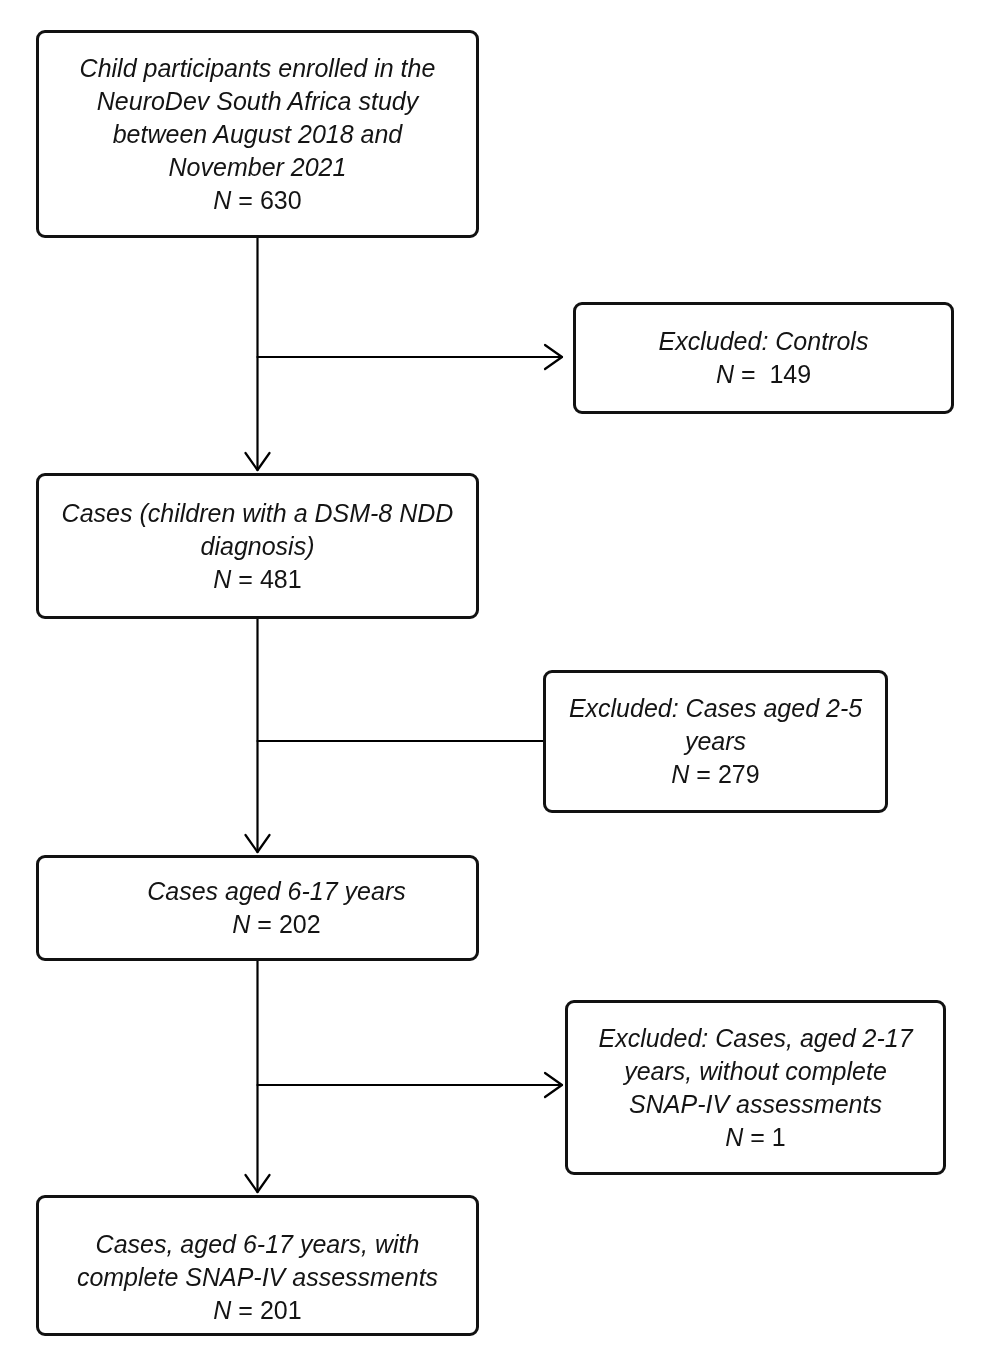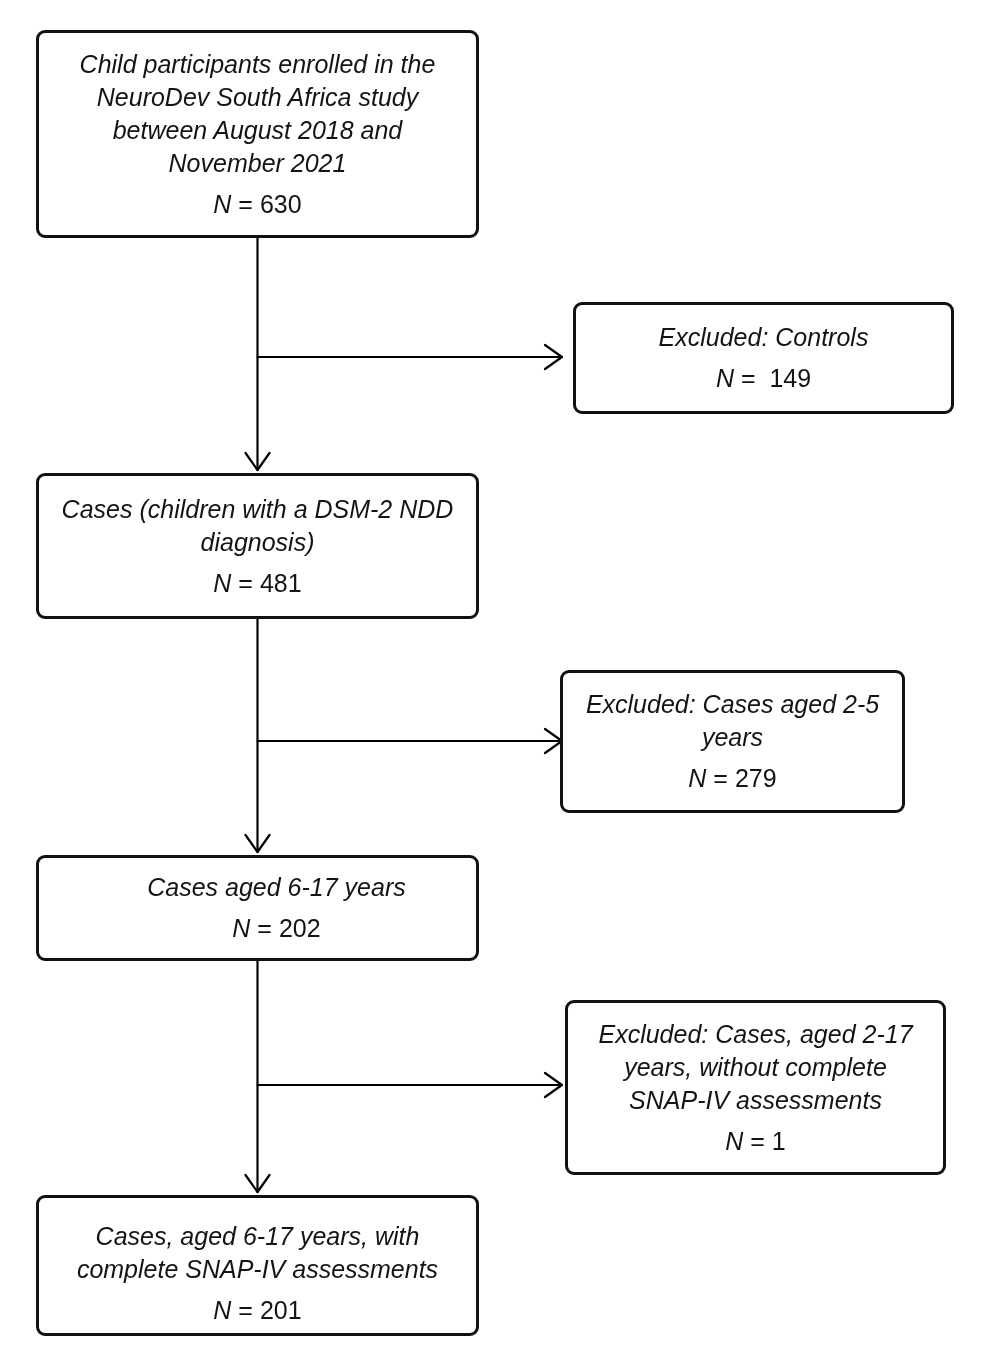--- a/index.html
+++ b/index.html
@@ -29,21 +29,21 @@
     display: flex;
     flex-direction: column;
     align-items: center;
     justify-content: center;
     text-align: center;
     font-size: 25px;
     line-height: 33px;
     padding: 6px 10px;
   }
   .box-text { white-space: pre-line; font-style: italic; }
-  .n-line { margin-top: 8px; white-space: pre; }
+  .n-line { white-space: pre; }
   .n-sym { font-style: italic; }
 </style>
 </head>
 <body>
 
 <div class="canvas">
 
   <svg class="arrows" width="992" height="1363" viewBox="0 0 992 1363" xmlns="http://www.w3.org/2000/svg">
     <g stroke="#000000" stroke-width="2.2" fill="none" stroke-linecap="round" stroke-linejoin="round">
 
@@ -86,26 +86,26 @@
 November 2021</div>
     <div class="n-line"><span class="n-sym">N</span><span class="n-rest"> = 630</span></div>
   </div>
 
   <div class="box" style="left:573px; top:302px; width:381px; height:112px;">
     <div class="box-text">Excluded: Controls</div>
     <div class="n-line"><span class="n-sym">N</span><span class="n-rest"> =  149</span></div>
   </div>
 
   <div class="box" style="left:36px; top:473px; width:443px; height:146px;">
-    <div class="box-text">Cases (children with a DSM-2 NDD
+    <div class="box-text">Cases (children with a DSM-8 NDD
 diagnosis)</div>
     <div class="n-line"><span class="n-sym">N</span><span class="n-rest"> = 481</span></div>
   </div>
 
-  <div class="box" style="left:560px; top:670px; width:345px; height:143px;">
+  <div class="box" style="left:543px; top:670px; width:345px; height:143px;">
     <div class="box-text">Excluded: Cases aged 2-5
 years</div>
     <div class="n-line"><span class="n-sym">N</span><span class="n-rest"> = 279</span></div>
   </div>
 
   <div class="box" style="left:36px; top:855px; width:443px; height:106px;padding-left:48px;">
     <div class="box-text">Cases aged 6-17 years</div>
     <div class="n-line"><span class="n-sym">N</span><span class="n-rest"> = 202</span></div>
   </div>
 

